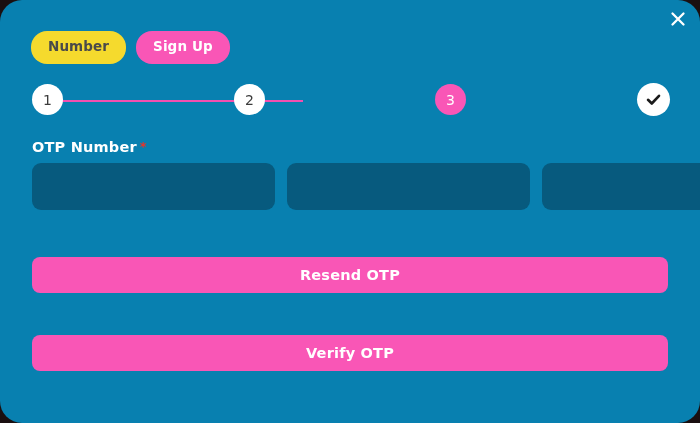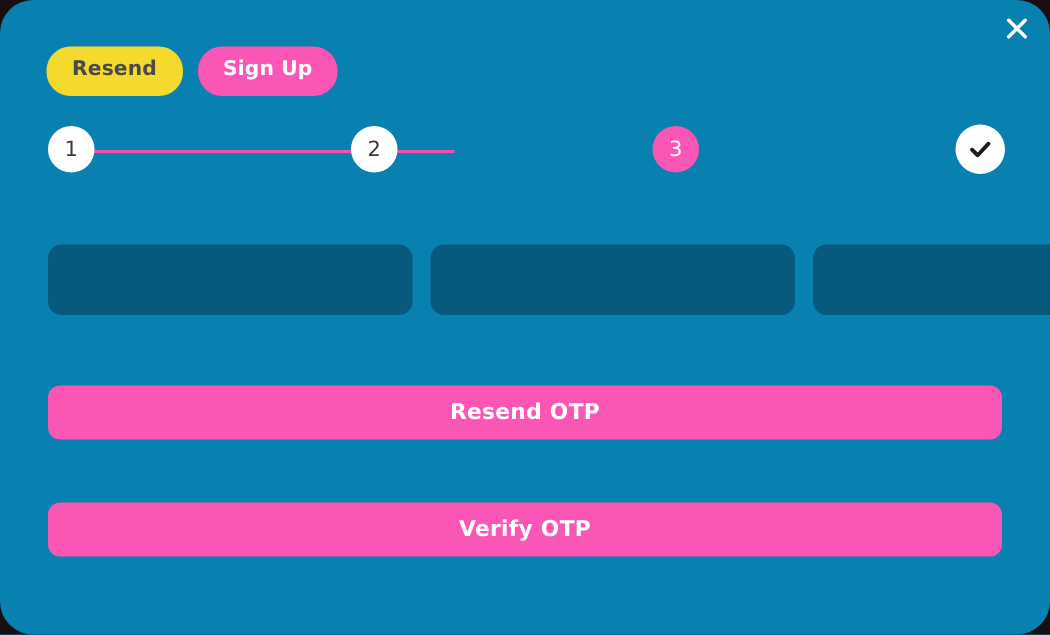--- a/index.html
+++ b/index.html
@@ -192,40 +192,43 @@
 
 <div id="modal">
 
   <div id="close-btn">
     <svg width="20" height="20" viewBox="0 0 20 20" aria-hidden="true">
       <path d="M4.5 4.5 L15.5 15.5 M15.5 4.5 L4.5 15.5" stroke="#ffffff" stroke-width="2.3" stroke-linecap="round"></path>
     </svg>
   </div>
 
   <div id="tabs">
-    <button class="tab tab-login">Resend</button>
+    <button class="tab tab-login">Number</button>
     <button class="tab tab-signup">Sign Up</button>
   </div>
 
   <div id="stepper">
     <div id="stepper-line"></div>
 
     <div class="step step-plain" id="step-1">1</div>
 
     <div class="step step-plain" id="step-2">2</div>
 
     <div class="step step-active" id="step-3">3</div>
 
     <div class="step step-check" id="step-check">
       <svg width="19" height="19" viewBox="0 0 19 19" aria-hidden="true">
         <path d="M4 9.8 L7.8 13.5 L15 5.8" stroke="#1b1b1b" stroke-width="2.6" fill="none" stroke-linecap="round" stroke-linejoin="round"></path>
       </svg>
     </div>
   </div>
 
+  <div id="otp-label">
+    <span>OTP Number</span><span id="otp-required">*</span>
+  </div>
 
   <div id="otp-boxes">
     <input class="otp-box" maxlength="1" value="" style="">
     <input class="otp-box" maxlength="1" value="" style="">
     <input class="otp-box" maxlength="1" value="" style="">
 
   </div>
 
   <button class="action-btn" id="verify-btn">Verify OTP</button>
 

